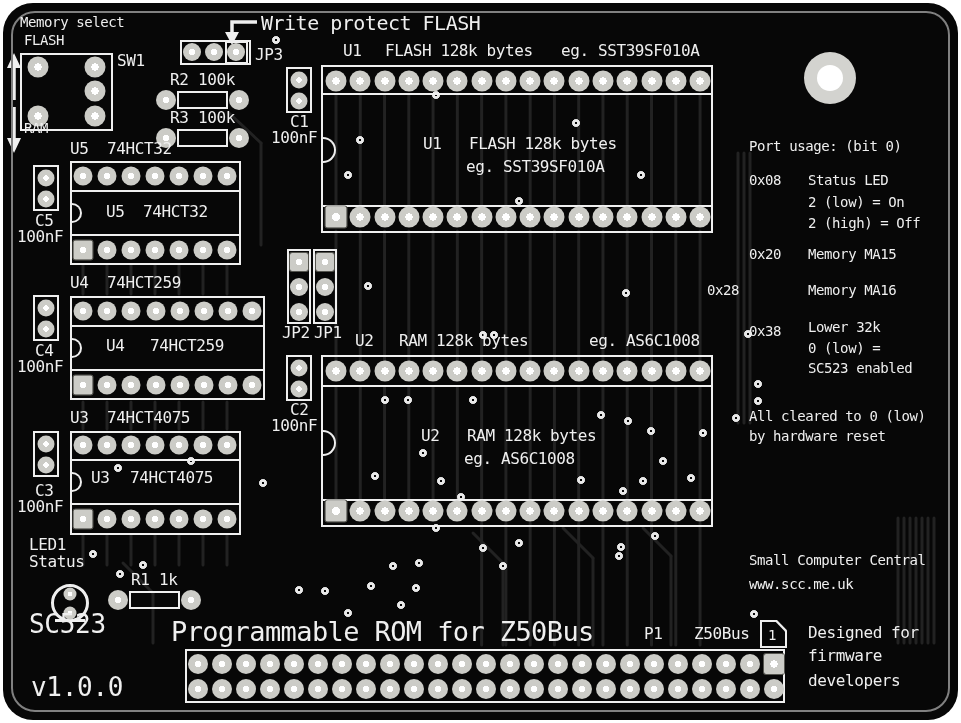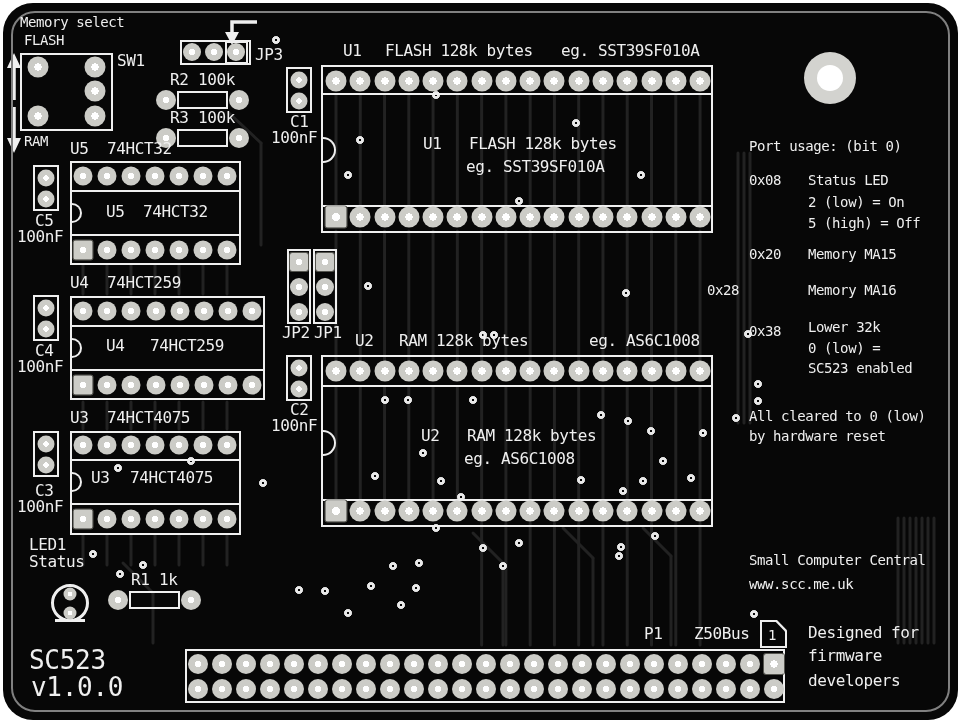--- a/index.html
+++ b/index.html
@@ -434,22 +434,23 @@
         <div class="via" style="left: 273px; top: 37px;"></div>
         <div class="via" style="left: 573px; top: 120px;"></div>
         <div class="via" style="left: 623px; top: 290px;"></div>
       </div>
 
     <div class="mhole-o"></div>
     <div class="mhole-i"></div>
 
     <span class="silk t14" style="left:17px;top:12px">Memory select</span>
     <span class="silk t14" style="left:21px;top:30px">FLASH</span>
-    <span class="silk t14" style="left:21px;top:131px">RAM</span>
+    <span class="silk t14" style="left:21px;top:118px">RAM</span>
     <span class="silk t16" style="left:114px;top:50px">SW1</span>
+    <span class="silk t20" style="left:258px;top:10px">Write protect FLASH</span>
     <span class="silk t16" style="left:252px;top:44px">JP3</span>
     <span class="silk t16" style="left:167px;top:69px">R2</span>
     <span class="silk t16" style="left:195px;top:69px">100k</span>
     <span class="silk t16" style="left:167px;top:107px">R3</span>
     <span class="silk t16" style="left:195px;top:107px">100k</span>
     <span class="silk t16" style="left:287px;top:111px">C1</span>
     <span class="silk t16" style="left:268px;top:127px">100nF</span>
 
     <span class="silk t16" style="left:340px;top:40px">U1</span>
     <span class="silk t16" style="left:382px;top:40px">FLASH 128k bytes</span>
@@ -488,38 +489,39 @@
     <span class="silk t16" style="left:418px;top:425px">U2</span>
     <span class="silk t16" style="left:464px;top:425px">RAM 128k bytes</span>
     <span class="silk t16" style="left:461px;top:448px">eg. AS6C1008</span>
     <span class="silk t16" style="left:287px;top:399px">C2</span>
     <span class="silk t16" style="left:268px;top:415px">100nF</span>
 
     <span class="silk t14" style="left:746px;top:136px">Port usage: (bit 0)</span>
     <span class="silk t14" style="left:746px;top:170px">0x08</span>
     <span class="silk t14" style="left:805px;top:170px">Status LED</span>
     <span class="silk t14" style="left:805px;top:192px">2 (low) = On</span>
-    <span class="silk t14" style="left:805px;top:213px">5 (high) = Off</span>
+    <span class="silk t14" style="left:805px;top:213px">2 (high) = Off</span>
     <span class="silk t14" style="left:746px;top:244px">0x20</span>
     <span class="silk t14" style="left:805px;top:244px">Memory MA15</span>
     <span class="silk t14" style="left:704px;top:280px">0x28</span>
     <span class="silk t14" style="left:805px;top:280px">Memory MA16</span>
     <span class="silk t14" style="left:746px;top:321px">0x38</span>
     <span class="silk t14" style="left:805px;top:317px">Lower 32k</span>
     <span class="silk t14" style="left:805px;top:338px">0 (low) =</span>
     <span class="silk t14" style="left:805px;top:358px">SC523 enabled</span>
     <span class="silk t14" style="left:746px;top:406px">All cleared to 0 (low)</span>
     <span class="silk t14" style="left:746px;top:426px">by hardware reset</span>
 
     <span class="silk t16" style="left:26px;top:534px">LED1</span>
     <span class="silk t16" style="left:26px;top:551px">Status</span>
     <span class="silk t16" style="left:128px;top:569px">R1</span>
     <span class="silk t16" style="left:156px;top:569px">1k</span>
-    <span class="silk t26" style="left:26px;top:644px">SC523</span>
+    <span class="silk t26" style="left:26px;top:608px">SC523</span>
     <span class="silk t26" style="left:28px;top:671px">v1.0.0</span>
+    <span class="silk t27" style="left:168px;top:615px">Programmable ROM for Z50Bus</span>
 
     <span class="silk t16" style="left:641px;top:623px">P1</span>
     <span class="silk t16" style="left:691px;top:623px">Z50Bus</span>
     <div class="bevel">
       <div class="bevel-in"></div>
       <span class="silk t14">1</span>
     </div>
 
     <span class="silk t14" style="left:746px;top:550px">Small Computer Central</span>
     <span class="silk t14" style="left:746px;top:574px">www.scc.me.uk</span>

